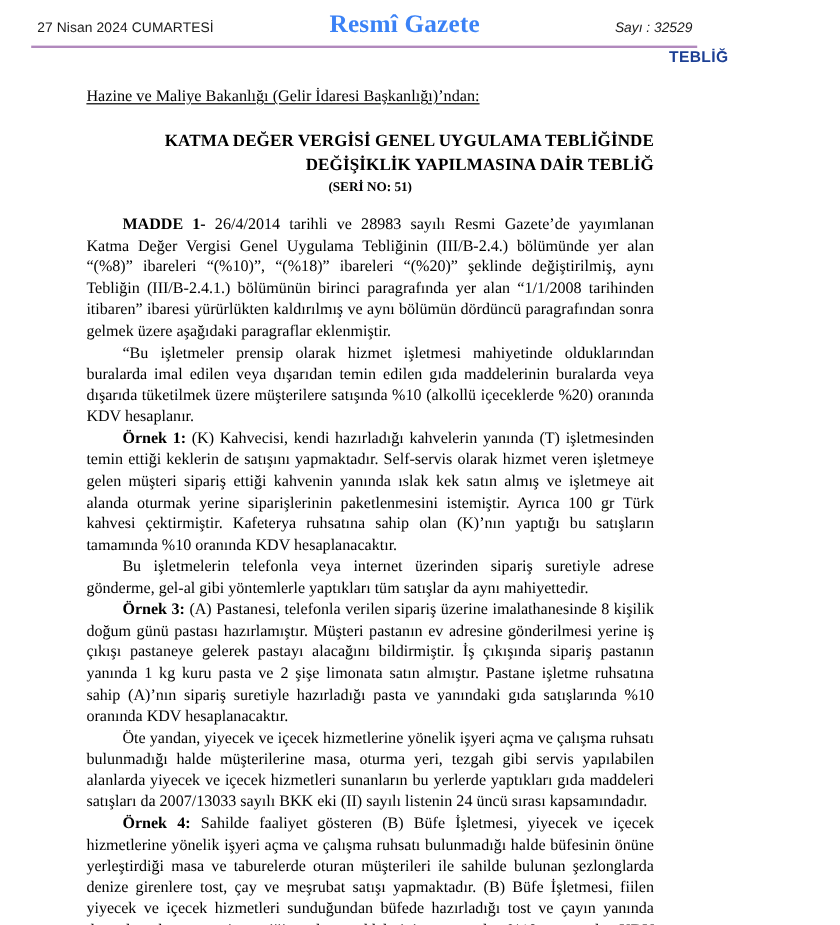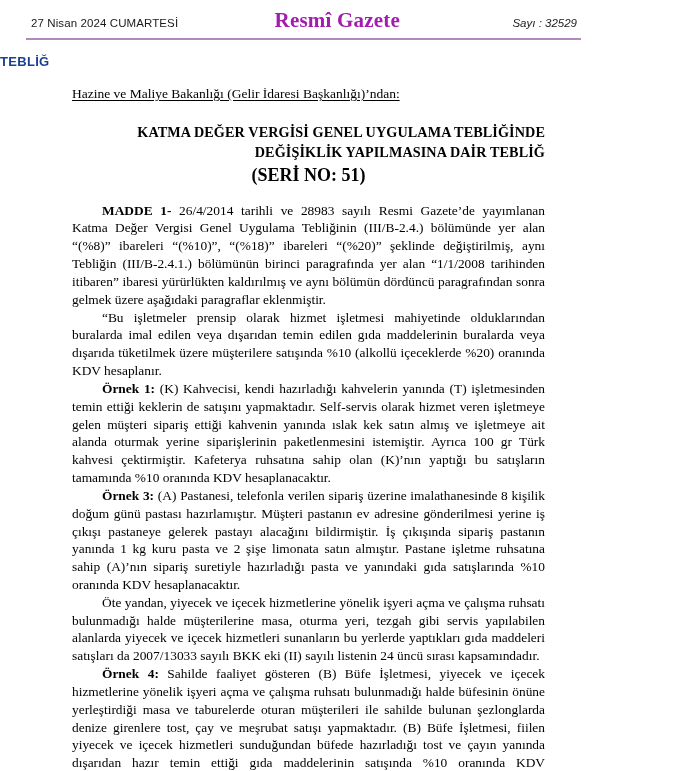--- a/index.html
+++ b/index.html
@@ -39,21 +39,21 @@
     white-space: nowrap;
     flex: 0 0 auto;
     padding-left: 5px;
   }
   .masthead-title {
     flex: 1 1 auto;
     text-align: center;
     font-family: "Liberation Serif", "DejaVu Serif", serif;
     font-size: 21px;
     font-weight: 700;
-    color: #a21caf;
+    color: #3b82f6;
     letter-spacing: 0.2px;
     line-height: 1;
     margin-left: -16px;
   }
   .masthead-issue {
     font-family: "Liberation Sans", "DejaVu Sans", sans-serif;
     font-size: 11.5px;
     color: #1a1a1a;
     white-space: nowrap;
     flex: 0 0 auto;
@@ -61,27 +61,26 @@
     font-style: italic;
   }
   .masthead-rule {
     height: 2px;
     background: #b189bd;
     margin: 3px 26px 0 26px;
   }
 
   
   .kicker {
-    text-align: left;
+    text-align: right;
     font-family: "Liberation Sans", "DejaVu Sans", sans-serif;
     font-size: 13px;
     font-weight: 700;
     color: #1c3f94;
     letter-spacing: 0.3px;
-    margin-top: 14px;
   }
 
   
   .content {
     padding: 0 62px 0 72px;
     margin-top: 16px;
   }
 
   .issuer {
     font-size: 13.5px;
@@ -93,21 +92,21 @@
 
   .doc-title {
     text-align: right;
     font-size: 14.2px;
     font-weight: 700;
     line-height: 1.38;
     letter-spacing: 0.1px;
   }
   .doc-serial {
     text-align: center;
-    font-size: 18px;
+    font-size: 11px;
     font-weight: 700;
     line-height: 1.4;
     margin-top: 1px;
   }
 
   .body-text {
     margin-top: 13px;
   }
 
   p.para {
@@ -153,20 +152,21 @@
 
     <div class="body-text">
 
       <p class="para"><span class="lbl">MADDE 1-</span><span> 26/4/2014 tarihli ve 28983 sayılı Resmi Gazete’de yayımlanan Katma Değer Vergisi Genel Uygulama Tebliğinin (III/B-2.4.) bölümünde yer alan “(%8)” ibareleri “(%10)”, “(%18)” ibareleri “(%20)” şeklinde değiştirilmiş, aynı Tebliğin (III/B-2.4.1.) bölümünün birinci paragrafında yer alan “1/1/2008 tarihinden itibaren” ibaresi yürürlükten kaldırılmış ve aynı bölümün dördüncü paragrafından sonra gelmek üzere aşağıdaki paragraflar eklenmiştir.</span></p>
 
       <p class="para">“Bu işletmeler prensip olarak hizmet işletmesi mahiyetinde olduklarından buralarda imal edilen veya dışarıdan temin edilen gıda maddelerinin buralarda veya dışarıda tüketilmek üzere müşterilere satışında %10 (alkollü içeceklerde %20) oranında KDV hesaplanır.</p>
 
       <p class="para"><span class="lbl">Örnek 1:</span><span> (K) Kahvecisi, kendi hazırladığı kahvelerin yanında (T) işletmesinden temin ettiği keklerin de satışını yapmaktadır. Self-servis olarak hizmet veren işletmeye gelen müşteri sipariş ettiği kahvenin yanında ıslak kek satın almış ve işletmeye ait alanda oturmak yerine siparişlerinin paketlenmesini istemiştir. Ayrıca 100 gr Türk kahvesi çektirmiştir. Kafeterya ruhsatına sahip olan (K)’nın yaptığı bu satışların tamamında %10 oranında KDV hesaplanacaktır.</span></p>
 
 
+      <p class="para">Bu işletmelerin telefonla veya internet üzerinden sipariş suretiyle adrese gönderme, gel-al gibi yöntemlerle yaptıkları tüm satışlar da aynı mahiyettedir.</p>
 
       <p class="para"><span class="lbl">Örnek 3:</span><span> (A) Pastanesi, telefonla verilen sipariş üzerine imalathanesinde 8 kişilik doğum günü pastası hazırlamıştır. Müşteri pastanın ev adresine gönderilmesi yerine iş çıkışı pastaneye gelerek pastayı alacağını bildirmiştir. İş çıkışında sipariş pastanın yanında 1 kg kuru pasta ve 2 şişe limonata satın almıştır. Pastane işletme ruhsatına sahip (A)’nın sipariş suretiyle hazırladığı pasta ve yanındaki gıda satışlarında %10 oranında KDV hesaplanacaktır.</span></p>
 
       <p class="para">Öte yandan, yiyecek ve içecek hizmetlerine yönelik işyeri açma ve çalışma ruhsatı bulunmadığı halde müşterilerine masa, oturma yeri, tezgah gibi servis yapılabilen alanlarda yiyecek ve içecek hizmetleri sunanların bu yerlerde yaptıkları gıda maddeleri satışları da 2007/13033 sayılı BKK eki (II) sayılı listenin 24 üncü sırası kapsamındadır.</p>
 
       <p class="para"><span class="lbl">Örnek 4:</span><span> Sahilde faaliyet gösteren (B) Büfe İşletmesi, yiyecek ve içecek hizmetlerine yönelik işyeri açma ve çalışma ruhsatı bulunmadığı halde büfesinin önüne yerleştirdiği masa ve taburelerde oturan müşterileri ile sahilde bulunan şezlonglarda denize girenlere tost, çay ve meşrubat satışı yapmaktadır. (B) Büfe İşletmesi, fiilen yiyecek ve içecek hizmetleri sunduğundan büfede hazırladığı tost ve çayın yanında dışarıdan hazır temin ettiği gıda maddelerinin satışında %10 oranında KDV hesaplayacaktır.”</span></p>
 
       <p class="para tight"><span class="lbl">MADDE 2-</span><span> Bu Tebliğ yayımını izleyen ayın başında yürürlüğe girer.</span></p>
 
     </div>

